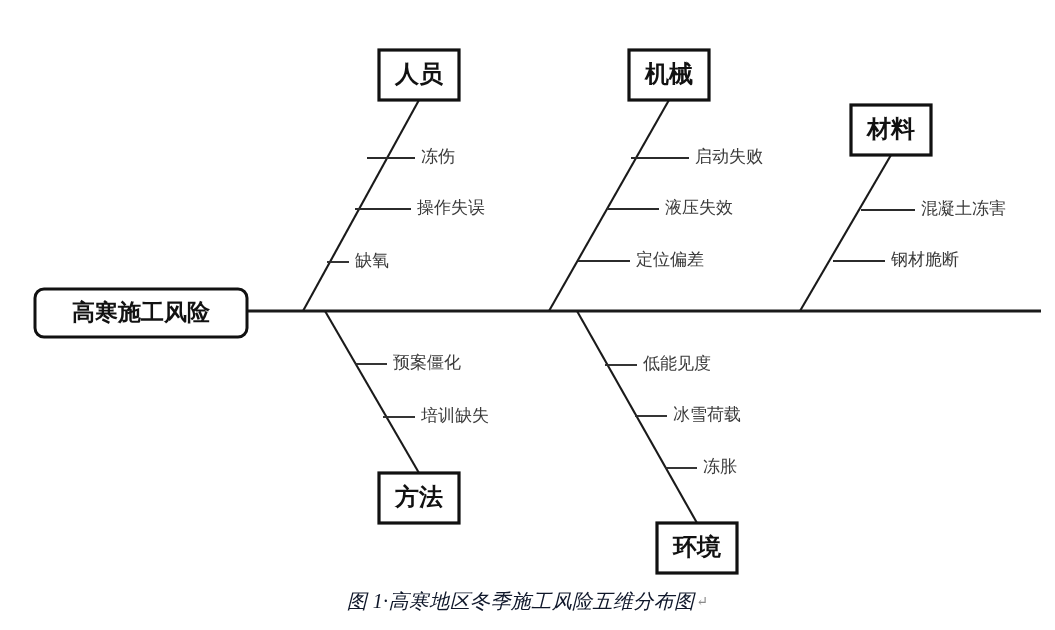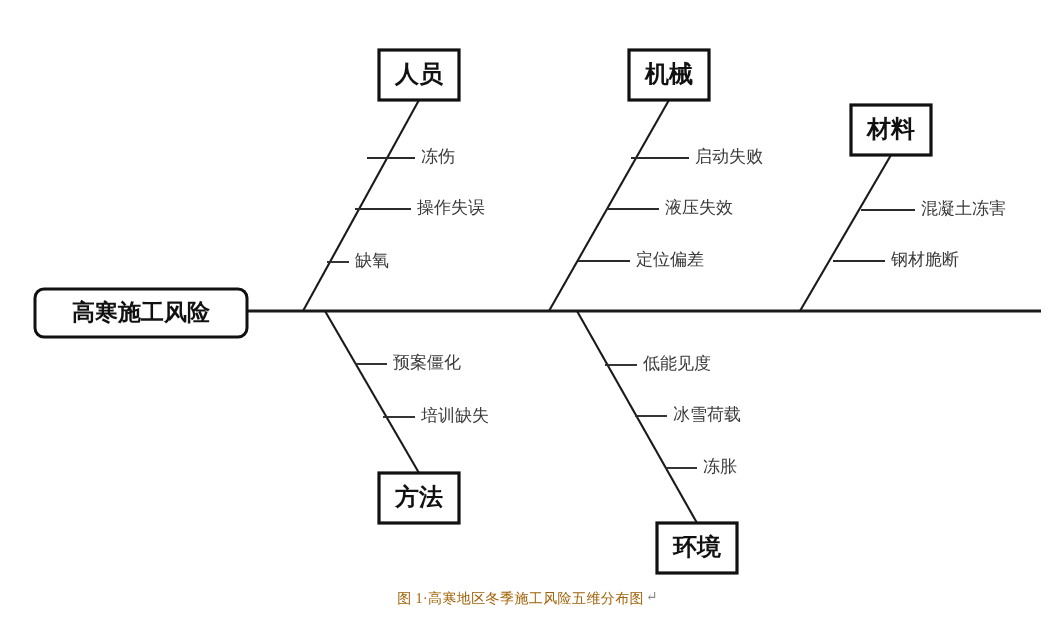--- a/index.html
+++ b/index.html
@@ -77,24 +77,25 @@
   }
   .caption-wrap {
     position: absolute;
     left: 0;
     top: 588px;
     width: 1055px;
     text-align: center;
   }
   .caption-text {
     font-family: "Liberation Serif", "DejaVu Serif", serif;
-    font-size: 14px;
-    color: #a16207;
+    font-size: 20px;
+    color: #0f172a;
     letter-spacing: 0.4px;
     white-space: nowrap;
+    font-style: italic;
   }
   .caption-pilcrow {
     font-family: "Liberation Serif", "DejaVu Serif", serif;
     font-size: 14px;
     color: #8a8a8a;
     margin-left: 2px;
     vertical-align: 2px;
   }
 </style>
 </head>

